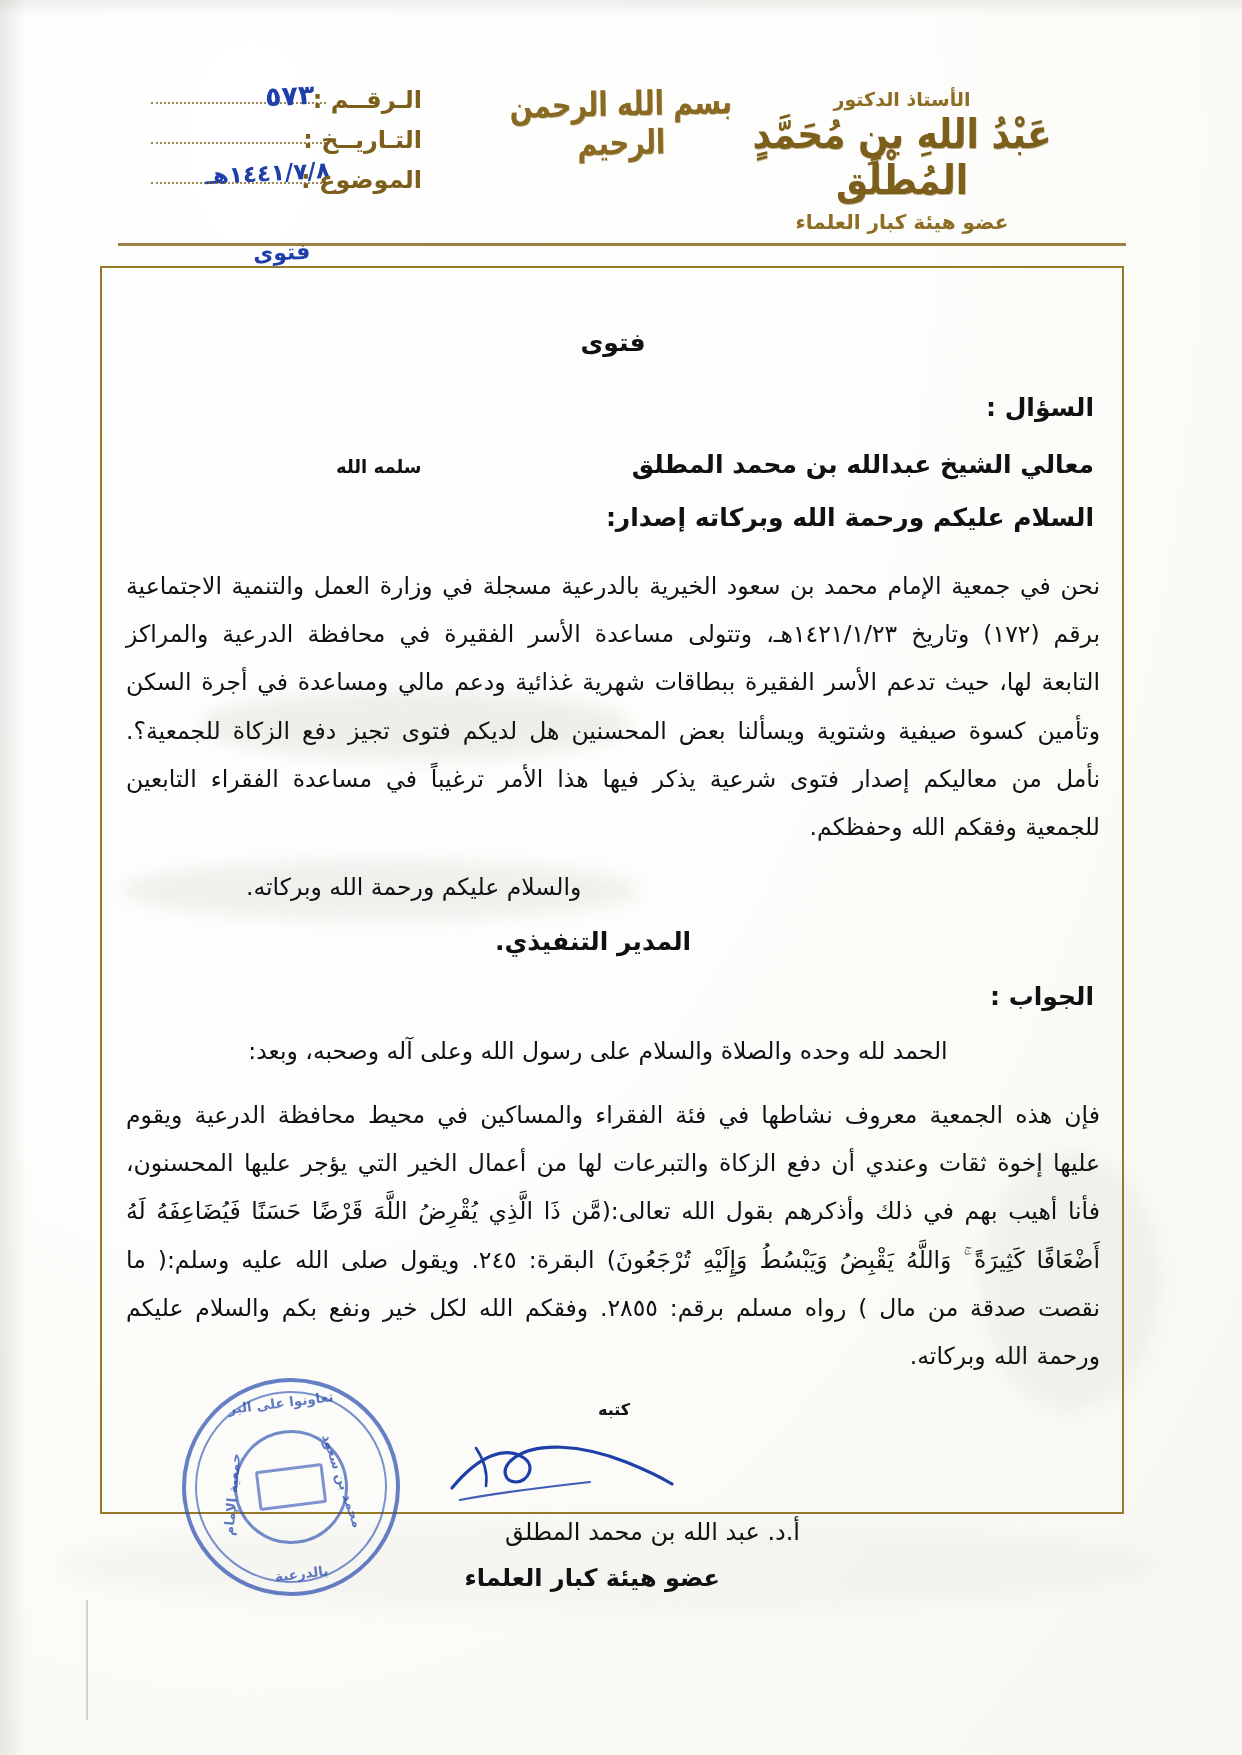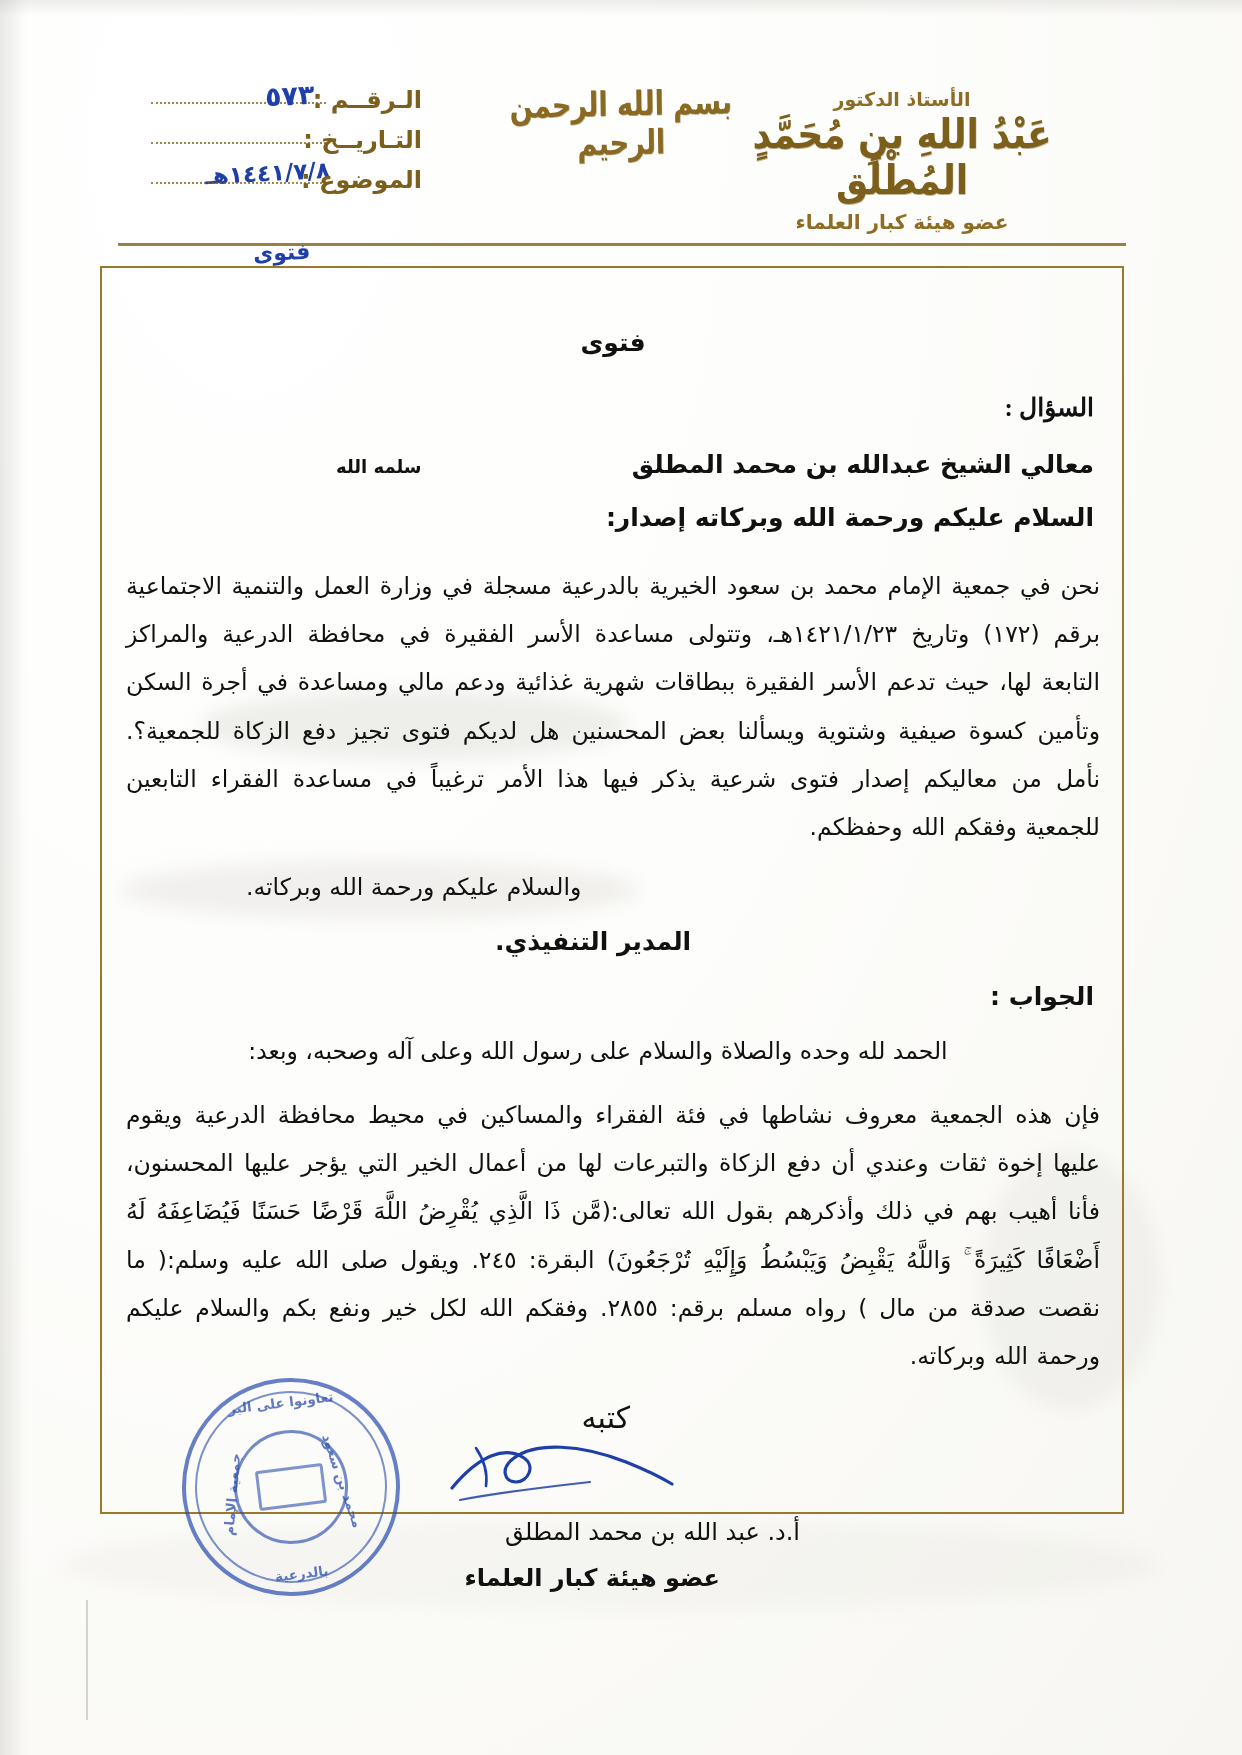--- a/index.html
+++ b/index.html
@@ -102,21 +102,20 @@
     color:#111;
   }
 
   .fatwa-title{
     text-align:center;margin-top:42px;
     font-size:25px;font-weight:bold;letter-spacing:0px;
   }
   .lbl-line{
     margin-top:36px;font-size:25px;font-weight:bold;text-align:right;
     padding-right:6px;
-    font-family:Liberation Serif, serif;
   }
   .addr-row{
     margin-top:28px;display:flex;justify-content:space-between;align-items:baseline;
     font-size:25px;font-weight:bold;
   }
   .addr-row .to{padding-right:6px;}
   .addr-row .salam{padding-left:210px;font-size:18px;}
   .greet{
     margin-top:24px;font-size:25px;font-weight:bold;text-align:right;padding-right:6px;
   }
@@ -138,21 +137,21 @@
     margin-top:26px;font-size:25px;font-weight:bold;text-align:right;padding-right:6px;
   }
   .hamd{
     margin-top:26px;font-size:23.5px;text-align:center;padding-right:30px;
   }
   .ayah{font-family:"DejaVu Sans",sans-serif;}
 
   
   .sig-wrap{position:relative;margin-top:14px;height:250px;}
   .katabah{
-    position:absolute;right:470px;top:6px;font-size:30px;font-weight:normal;
+    position:absolute;right:470px;top:6px;font-size:16px;font-weight:bold;
   }
   .sig-name{
     position:absolute;right:300px;top:124px;font-size:24px;font-weight:normal;
     white-space:nowrap;
   }
   .sig-role{
     position:absolute;right:380px;top:170px;font-size:24px;font-weight:bold;
     white-space:nowrap;
   }
 

